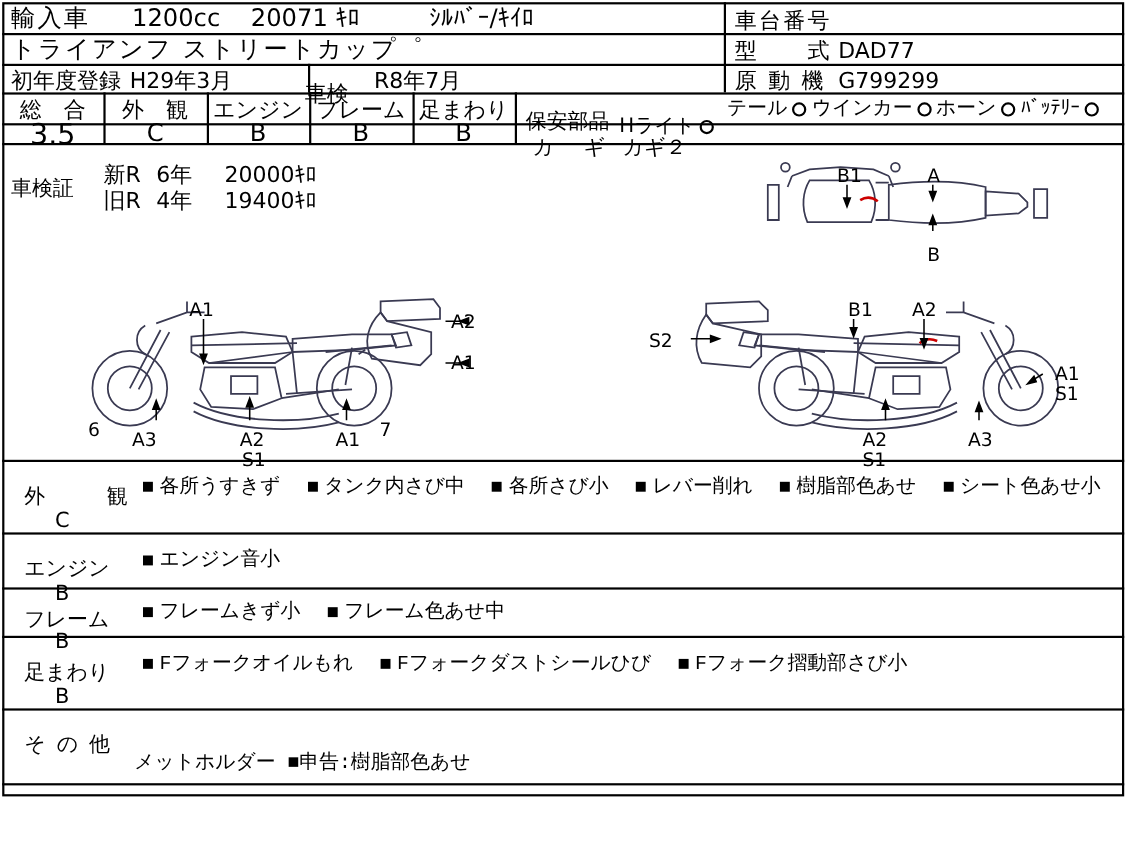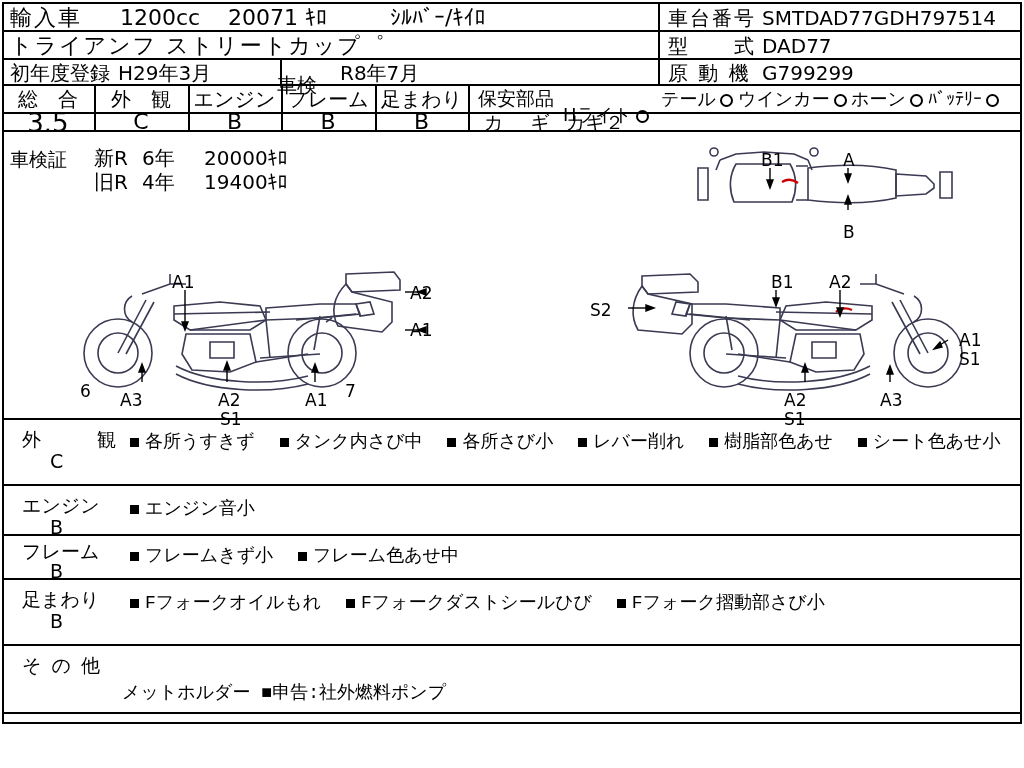--- a/index.html
+++ b/index.html
@@ -40,21 +40,21 @@
     width: 0;
     border-left: 2px solid #000;
   }
   .cell {
     position: absolute;
     box-sizing: border-box;
     white-space: nowrap;
     line-height: 1;
   }
   .t18 { font-size: 18px; }
-  .t19 { font-size: 19px; }
+  .t19 { font-size: 19px; margin-top: 12px; }
   .t20 { font-size: 20px; }
   .t22 { font-size: 22px; }
   .t26 { font-size: 26px; }
   .sp2 { letter-spacing: 2px; }
   .sp4 { letter-spacing: 4px; }
   .sp6 { letter-spacing: 6px; }
   .ctr { text-align: center; }
   .circle-o {
     display: inline-block;
     width: 13px;
@@ -111,21 +111,20 @@
   <div class="vline" style="left:188px; top:84px; height:46px;"></div>
   <div class="vline" style="left:281px; top:84px; height:46px;"></div>
   <div class="vline" style="left:375px; top:84px; height:46px;"></div>
   <div class="vline" style="left:468px; top:84px; height:46px;"></div>
 
   <div class="cell t22 sp2" style="left:10px; top:7px;">輸入車</div>
   <div class="cell t22" style="left:120px; top:7px;">1200cc</div>
   <div class="cell t22" style="left:228px; top:7px;">20071 ｷﾛ</div>
   <div class="cell t22" style="left:390px; top:7px;">ｼﾙﾊﾞｰ/ｷｲﾛ</div>
   <div class="cell t20 sp2" style="left:668px; top:8px;">車台番号</div>
-  <div class="cell t20" style="left:762px; top:8px;">SMTDAD77GDH797514</div>
 
   <div class="cell t22 sp2" style="left:10px; top:35px;">トライアンフ ストリートカップ゜</div>
   <div class="cell t20 sp2" style="left:668px; top:36px;">型　　式</div>
   <div class="cell t20" style="left:762px; top:36px;">DAD77</div>
 
   <div class="cell t20" style="left:10px; top:63px;">初年度登録</div>
   <div class="cell t20" style="left:118px; top:63px;">H29年3月</div>
   <div class="cell t20" style="left:277px; top:63px;margin-top:12px;">車検</div>
   <div class="cell t20" style="left:340px; top:63px;">R8年7月</div>
   <div class="cell t20 sp2" style="left:668px; top:63px;">原 動 機</div>
@@ -388,15 +387,15 @@
 
   <div class="cell t19" style="left:22px; top:590px;">足まわり</div>
   <div class="cell t19" style="left:50px; top:612px;">B</div>
   <div class="note-row" style="left:130px; top:590px;">
     <span class="item"><span class="sq"></span><span>Fフォークオイルもれ</span></span>
     <span class="item"><span class="sq"></span><span>Fフォークダストシールひび</span></span>
     <span class="item"><span class="sq"></span><span>Fフォーク摺動部さび小</span></span>
   </div>
 
   <div class="cell t19 sp2" style="left:22px; top:656px;">そ の 他</div>
-  <div class="note-row" style="left:122px; top:680px;">メットホルダー ■申告:社外燃料ポンプ</div>
+  <div class="note-row" style="left:122px; top:680px;">メットホルダー ■申告:樹脂部色あせ</div>
 
 </div>
 
 </body></html>

